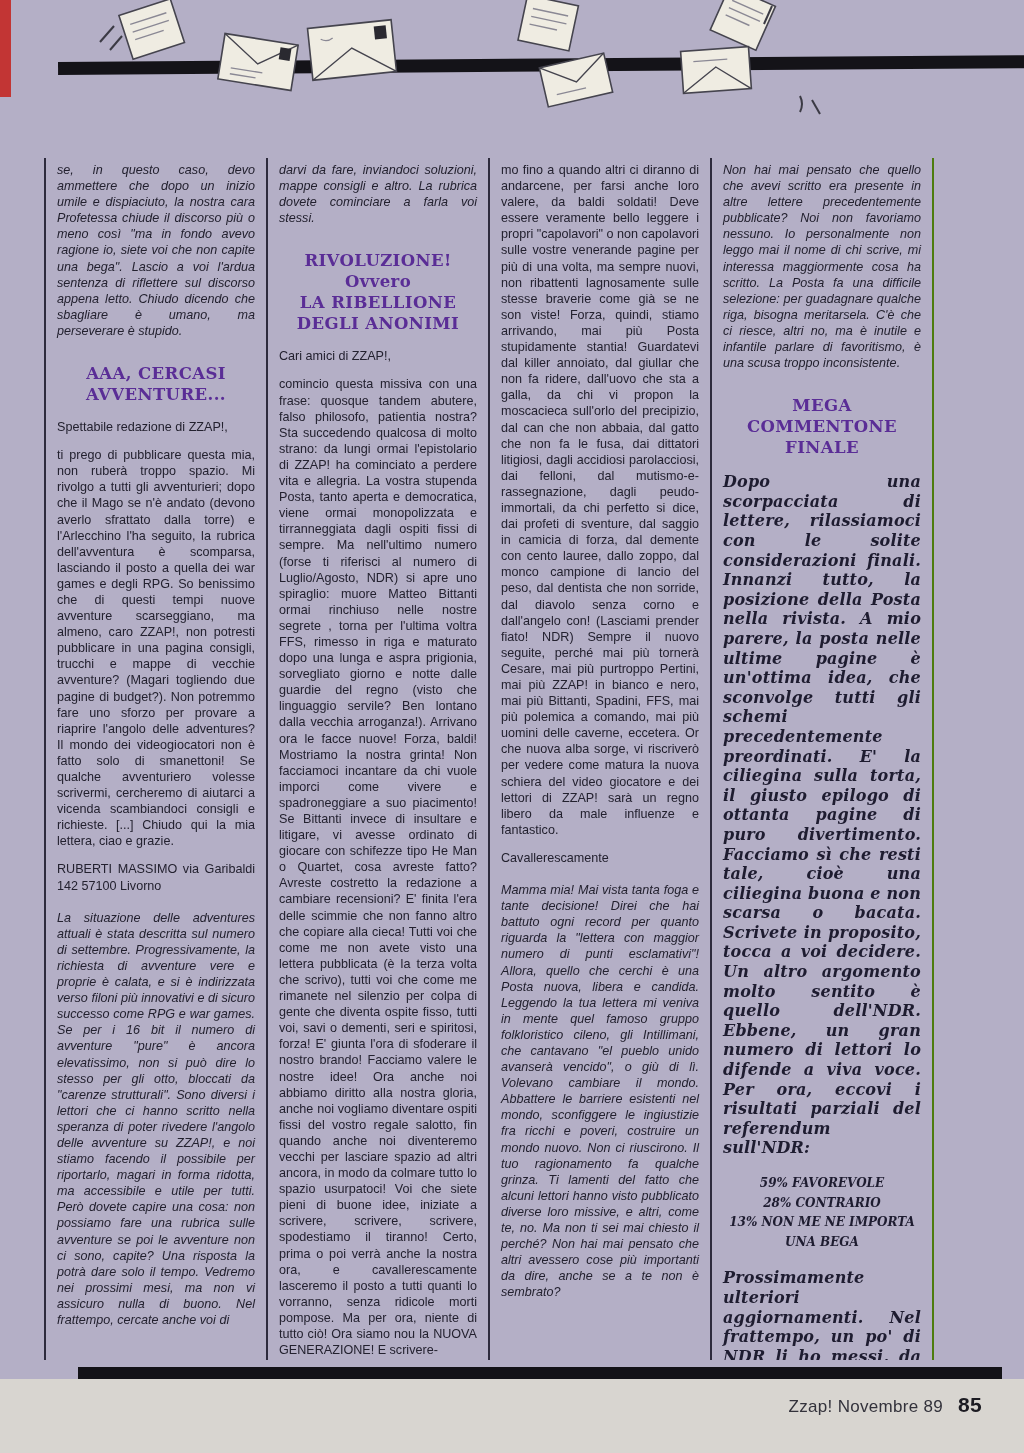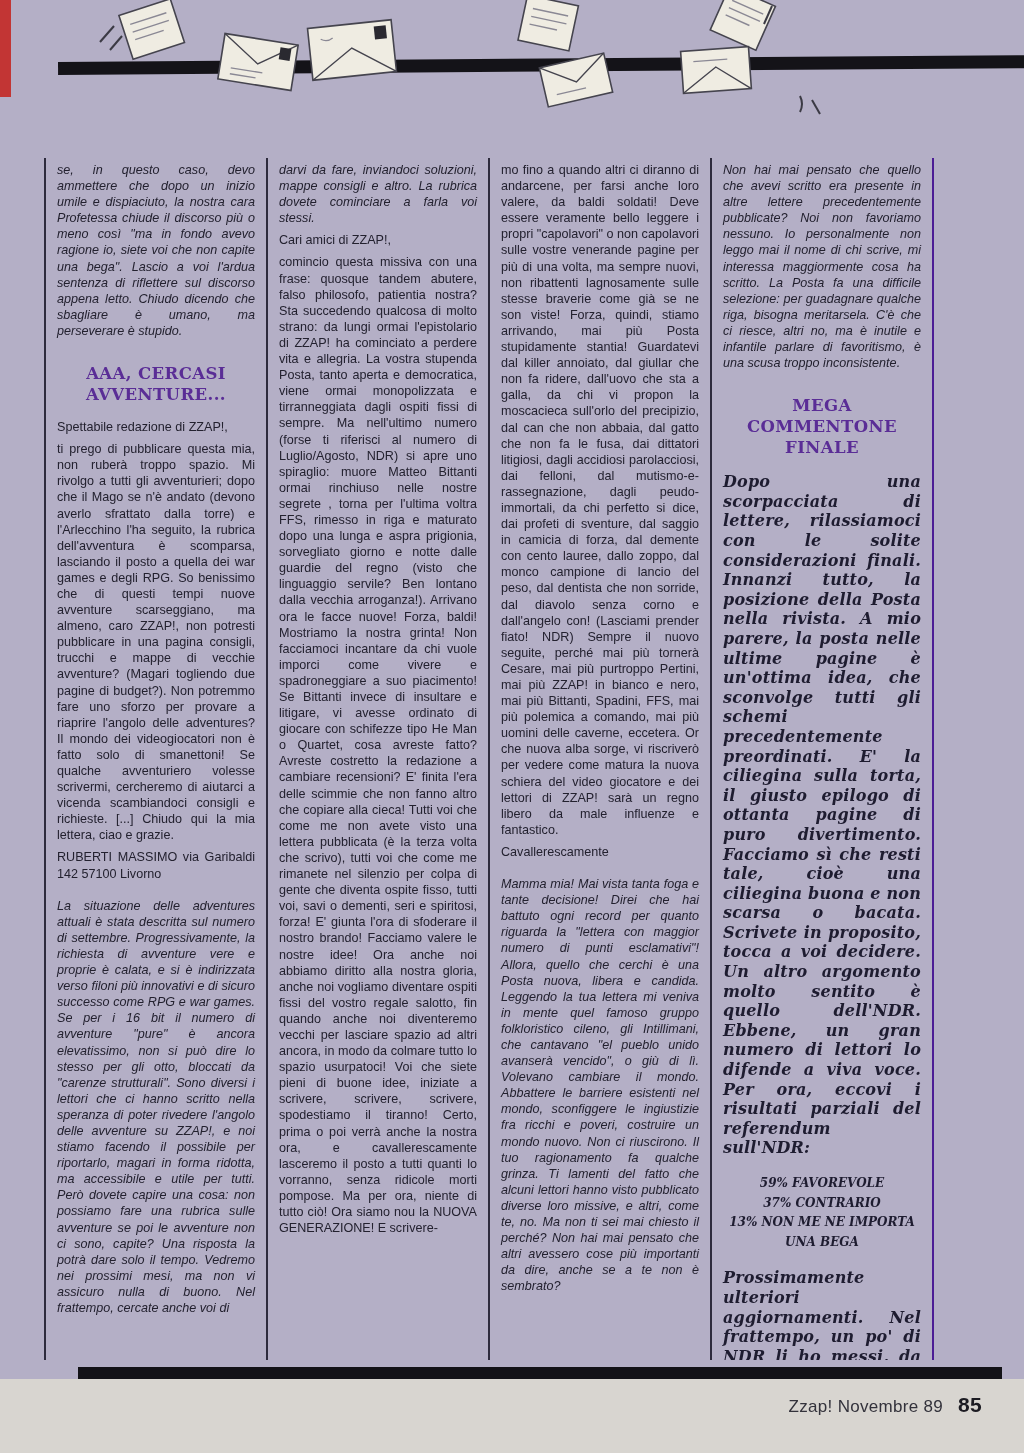--- a/index.html
+++ b/index.html
@@ -12,26 +12,26 @@
   .red-sliver{position:absolute;left:0;top:0;width:11px;height:97px;background:#c23534;}
   .banner{position:absolute;left:0;top:0;width:1024px;height:152px;}
   .content{
     position:absolute;left:44px;top:158px;width:890px;height:1202px;
     display:flex;overflow:hidden;
   }
   .col{
     flex:1 1 0;padding:4px 11px 0 11px;border-left:2px solid #2e2b3d;
     overflow:hidden;
   }
-  .col:last-child{border-right:2px solid #4c1d95;}
+  .col:last-child{border-right:2px solid #4d7c0f;}
   p.body{
     font-size:12.6px;line-height:16.1px;text-align:justify;
     color:#23212f;margin:0;
   }
-  p.body + p.body{margin-top:6px;}
+  p.body + p.body{margin-top:12px;}
   .gap{height:16px;}
   .italic{font-style:italic;}
   .section-heading{
     font-family:"DejaVu Serif",serif;font-weight:bold;
     color:#5a2d96;text-align:center;
     font-size:16.5px;line-height:21px;letter-spacing:0.4px;
     margin:24px 4px 14px 4px;
   }
   .section-heading .hline{display:block;}
   .serif-ed{
@@ -130,38 +130,43 @@
     <div class="section-heading">AAA, CERCASI AVVENTURE...</div>
     <p class="body">Spettabile redazione di ZZAP!,</p>
     <p class="body">ti prego di pubblicare questa mia, non ruberà troppo spazio. Mi rivolgo a tutti gli avventurieri; dopo che il Mago se n'è andato (devono averlo sfrattato dalla torre) e l'Arlecchino l'ha seguito, la rubrica dell'avventura è scomparsa, lasciando il posto a quella dei war games e degli RPG. So benissimo che di questi tempi nuove avventure scarseggiano, ma almeno, caro ZZAP!, non potresti pubblicare in una pagina consigli, trucchi e mappe di vecchie avventure? (Magari togliendo due pagine di budget?). Non potremmo fare uno sforzo per provare a riaprire l'angolo delle adventures? Il mondo dei videogiocatori non è fatto solo di smanettoni! Se qualche avventuriero volesse scrivermi, cercheremo di aiutarci a vicenda scambiandoci consigli e richieste. [...] Chiudo qui la mia lettera, ciao e grazie.</p>
     <p class="body">RUBERTI MASSIMO via Garibaldi 142 57100 Livorno</p>
     <div class="gap"></div>
     <p class="body italic">La situazione delle adventures attuali è stata descritta sul numero di settembre. Progressivamente, la richiesta di avventure vere e proprie è calata, e si è indirizzata verso filoni più innovativi e di sicuro successo come RPG e war games. Se per i 16 bit il numero di avventure "pure" è ancora elevatissimo, non si può dire lo stesso per gli otto, bloccati da "carenze strutturali". Sono diversi i lettori che ci hanno scritto nella speranza di poter rivedere l'angolo delle avventure su ZZAP!, e noi stiamo facendo il possibile per riportarlo, magari in forma ridotta, ma accessibile e utile per tutti. Però dovete capire una cosa: non possiamo fare una rubrica sulle avventure se poi le avventure non ci sono, capite? Una risposta la potrà dare solo il tempo. Vedremo nei prossimi mesi, ma non vi assicuro nulla di buono. Nel frattempo, cercate anche voi di</p>
   </div>
 
   <div class="col">
     <p class="body italic">darvi da fare, inviandoci soluzioni, mappe consigli e altro. La rubrica dovete cominciare a farla voi stessi.</p>
+    <div class="section-heading">
+      <span class="hline">RIVOLUZIONE!</span>
+      <span class="hline">Ovvero</span>
+      <span class="hline">LA RIBELLIONE DEGLI ANONIMI</span>
+    </div>
     <p class="body">Cari amici di ZZAP!,</p>
     <p class="body">comincio questa missiva con una frase: quosque tandem abutere, falso philosofo, patientia nostra? Sta succedendo qualcosa di molto strano: da lungi ormai l'epistolario di ZZAP! ha cominciato a perdere vita e allegria. La vostra stupenda Posta, tanto aperta e democratica, viene ormai monopolizzata e tirranneggiata dagli ospiti fissi di sempre. Ma nell'ultimo numero (forse ti riferisci al numero di Luglio/Agosto, NDR) si apre uno spiraglio: muore Matteo Bittanti ormai rinchiuso nelle nostre segrete , torna per l'ultima voltra FFS, rimesso in riga e maturato dopo una lunga e aspra prigionia, sorvegliato giorno e notte dalle guardie del regno (visto che linguaggio servile? Ben lontano dalla vecchia arroganza!). Arrivano ora le facce nuove! Forza, baldi! Mostriamo la nostra grinta! Non facciamoci incantare da chi vuole imporci come vivere e spadroneggiare a suo piacimento! Se Bittanti invece di insultare e litigare, vi avesse ordinato di giocare con schifezze tipo He Man o Quartet, cosa avreste fatto? Avreste costretto la redazione a cambiare recensioni? E' finita l'era delle scimmie che non fanno altro che copiare alla cieca! Tutti voi che come me non avete visto una lettera pubblicata (è la terza volta che scrivo), tutti voi che come me rimanete nel silenzio per colpa di gente che diventa ospite fisso, tutti voi, savi o dementi, seri e spiritosi, forza! E' giunta l'ora di sfoderare il nostro brando! Facciamo valere le nostre idee! Ora anche noi abbiamo diritto alla nostra gloria, anche noi vogliamo diventare ospiti fissi del vostro regale salotto, fin quando anche noi diventeremo vecchi per lasciare spazio ad altri ancora, in modo da colmare tutto lo spazio usurpatoci! Voi che siete pieni di buone idee, iniziate a scrivere, scrivere, scrivere, spodestiamo il tiranno! Certo, prima o poi verrà anche la nostra ora, e cavallerescamente lasceremo il posto a tutti quanti lo vorranno, senza ridicole morti pompose. Ma per ora, niente di tutto ciò! Ora siamo nou la NUOVA GENERAZIONE! E scrivere-</p>
   </div>
 
   <div class="col">
     <p class="body">mo fino a quando altri ci diranno di andarcene, per farsi anche loro valere, da baldi soldati! Deve essere veramente bello leggere i propri "capolavori" o non capolavori sulle vostre venerande pagine per più di una volta, ma sempre nuovi, non ribattenti lagnosamente sulle stesse braverie come già se ne son viste! Forza, quindi, stiamo arrivando, mai più Posta stupidamente stantia! Guardatevi dal killer annoiato, dal giullar che non fa ridere, dall'uovo che sta a galla, da chi vi propon la moscacieca sull'orlo del precipizio, dal can che non abbaia, dal gatto che non fa le fusa, dai dittatori litigiosi, dagli accidiosi parolacciosi, dai felloni, dal mutismo-e-rassegnazione, dagli peudo-immortali, da chi perfetto si dice, dai profeti di sventure, dal saggio in camicia di forza, dal demente con cento lauree, dallo zoppo, dal monco campione di lancio del peso, dal dentista che non sorride, dal diavolo senza corno e dall'angelo con! (Lasciami prender fiato! NDR) Sempre il nuovo seguite, perché mai più tornerà Cesare, mai più purtroppo Pertini, mai più ZZAP! in bianco e nero, mai più Bittanti, Spadini, FFS, mai più polemica a comando, mai più uomini delle caverne, eccetera. Or che nuova alba sorge, vi riscriverò per vedere come matura la nuova schiera del video giocatore e dei lettori di ZZAP! sarà un regno libero da male influenze e fantastico.</p>
     <p class="body">Cavallerescamente</p>
     <div class="gap"></div>
     <p class="body italic">Mamma mia! Mai vista tanta foga e tante decisione! Direi che hai battuto ogni record per quanto riguarda la "lettera con maggior numero di punti esclamativi"! Allora, quello che cerchi è una Posta nuova, libera e candida. Leggendo la tua lettera mi veniva in mente quel famoso gruppo folkloristico cileno, gli Intillimani, che cantavano "el pueblo unido avanserà vencido", o giù di lì. Volevano cambiare il mondo. Abbattere le barriere esistenti nel mondo, sconfiggere le ingiustizie fra ricchi e poveri, costruire un mondo nuovo. Non ci riuscirono. Il tuo ragionamento fa qualche grinza. Ti lamenti del fatto che alcuni lettori hanno visto pubblicato diverse loro missive, e altri, come te, no. Ma non ti sei mai chiesto il perché? Non hai mai pensato che altri avessero cose più importanti da dire, anche se a te non è sembrato?</p>
   </div>
 
   <div class="col">
     <p class="body italic">Non hai mai pensato che quello che avevi scritto era presente in altre lettere precedentemente pubblicate? Noi non favoriamo nessuno. Io personalmente non leggo mai il nome di chi scrive, mi interessa maggiormente cosa ha scritto. La Posta fa una difficile selezione: per guadagnare qualche riga, bisogna meritarsela. C'è che ci riesce, altri no, ma è inutile e infantile parlare di favoritismo, è una scusa troppo inconsistente.</p>
     <div class="section-heading">MEGA COMMENTONE FINALE</div>
     <p class="serif-ed">Dopo una scorpacciata di lettere, rilassiamoci con le solite considerazioni finali. Innanzi tutto, la posizione della Posta nella rivista. A mio parere, la posta nelle ultime pagine è un'ottima idea, che sconvolge tutti gli schemi precedentemente preordinati. E' la ciliegina sulla torta, il giusto epilogo di ottanta pagine di puro divertimento. Facciamo sì che resti tale, cioè una ciliegina buona e non scarsa o bacata. Scrivete in proposito, tocca a voi decidere. Un altro argomento molto sentito è quello dell'NDR. Ebbene, un gran numero di lettori lo difende a viva voce. Per ora, eccovi i risultati parziali del referendum sull'NDR:</p>
     <div class="referendum">
       <span class="rline">59% FAVOREVOLE</span>
-      <span class="rline">37% CONTRARIO</span>
+      <span class="rline">28% CONTRARIO</span>
       <span class="rline">13% NON ME NE IMPORTA UNA BEGA</span>
     </div>
     <p class="serif-ed">Prossimamente ulteriori aggiornamenti. Nel frattempo, un po' di NDR li ho messi, da non confondersi con le note di BDB e di Stefano: avrete capito che la Posta è praticamente realizzata da mezza redazione! Salutandovi tutti, rinnovo l'appuntamento per il mese prossimo, e mi raccomando: state in gamba!</p>
 
   </div>
 
 </div>
 
 <div class="bottom-strip"></div>
 <div class="bottom-bar"></div>

